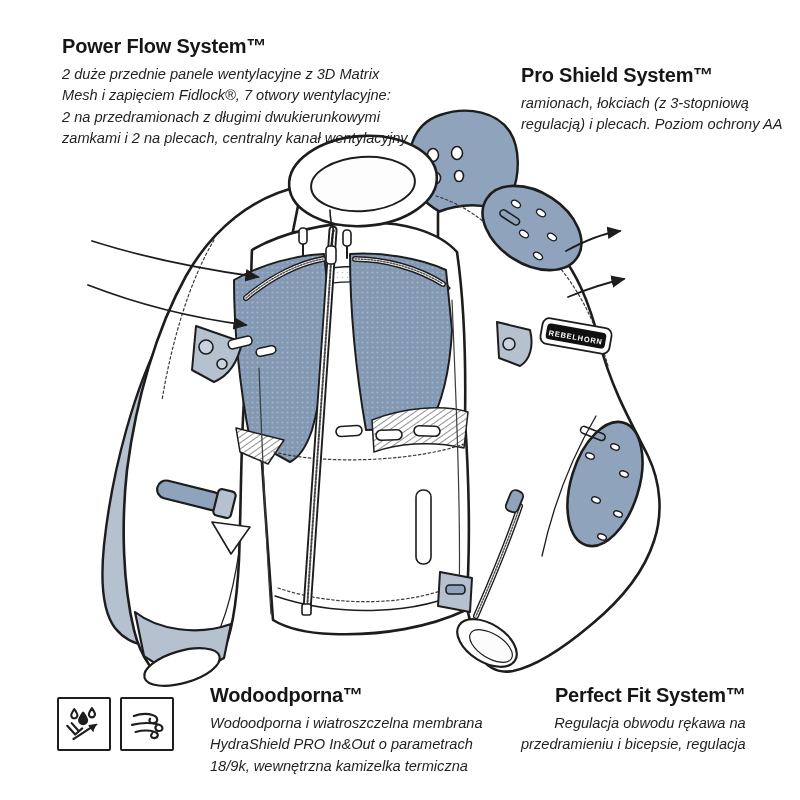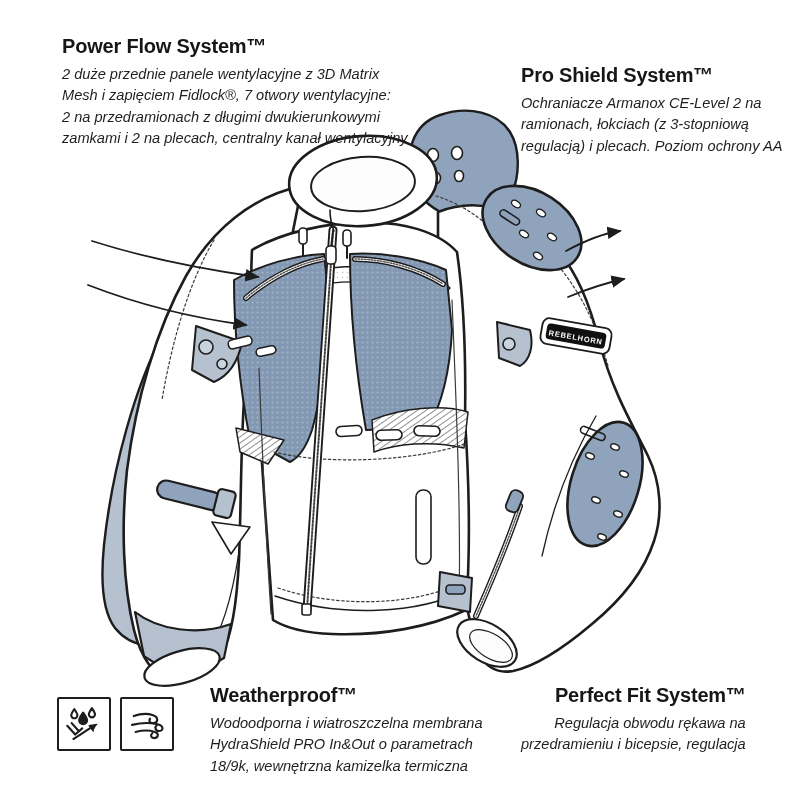--- a/index.html
+++ b/index.html
@@ -202,27 +202,26 @@
 <section class="feat tl">
   <h2>Power Flow System™</h2>
   <p class="line">2 duże przednie panele wentylacyjne z 3D Matrix</p>
   <p class="line">Mesh i zapięciem Fidlock®, 7 otwory wentylacyjne:</p>
   <p class="line">2 na przedramionach z długimi dwukierunkowymi</p>
   <p class="line">zamkami i 2 na plecach, centralny kanał wentylacyjny</p>
 </section>
 
 <section class="feat tr">
   <h2>Pro Shield System™</h2>
-  <p class="line">Ochraniacze Armanox CE-Level 2 na</p>
   <p class="line">ramionach, łokciach (z 3-stopniową</p>
   <p class="line">regulacją) i plecach. Poziom ochrony AA</p>
 </section>
 
 <section class="feat bc">
-  <h2>Weatherproof™</h2>
+  <h2>Wodoodporna™</h2>
   <p class="line">Wodoodporna i wiatroszczelna membrana</p>
   <p class="line">HydraShield PRO In&amp;Out o parametrach</p>
   <p class="line">18/9k, wewnętrzna kamizelka termiczna</p>
 </section>
 
 <section class="feat br">
   <h2>Perfect Fit System™</h2>
   <p class="line">Regulacja obwodu rękawa na</p>
   <p class="line">przedramieniu i bicepsie, regulacja</p>
 </section>

